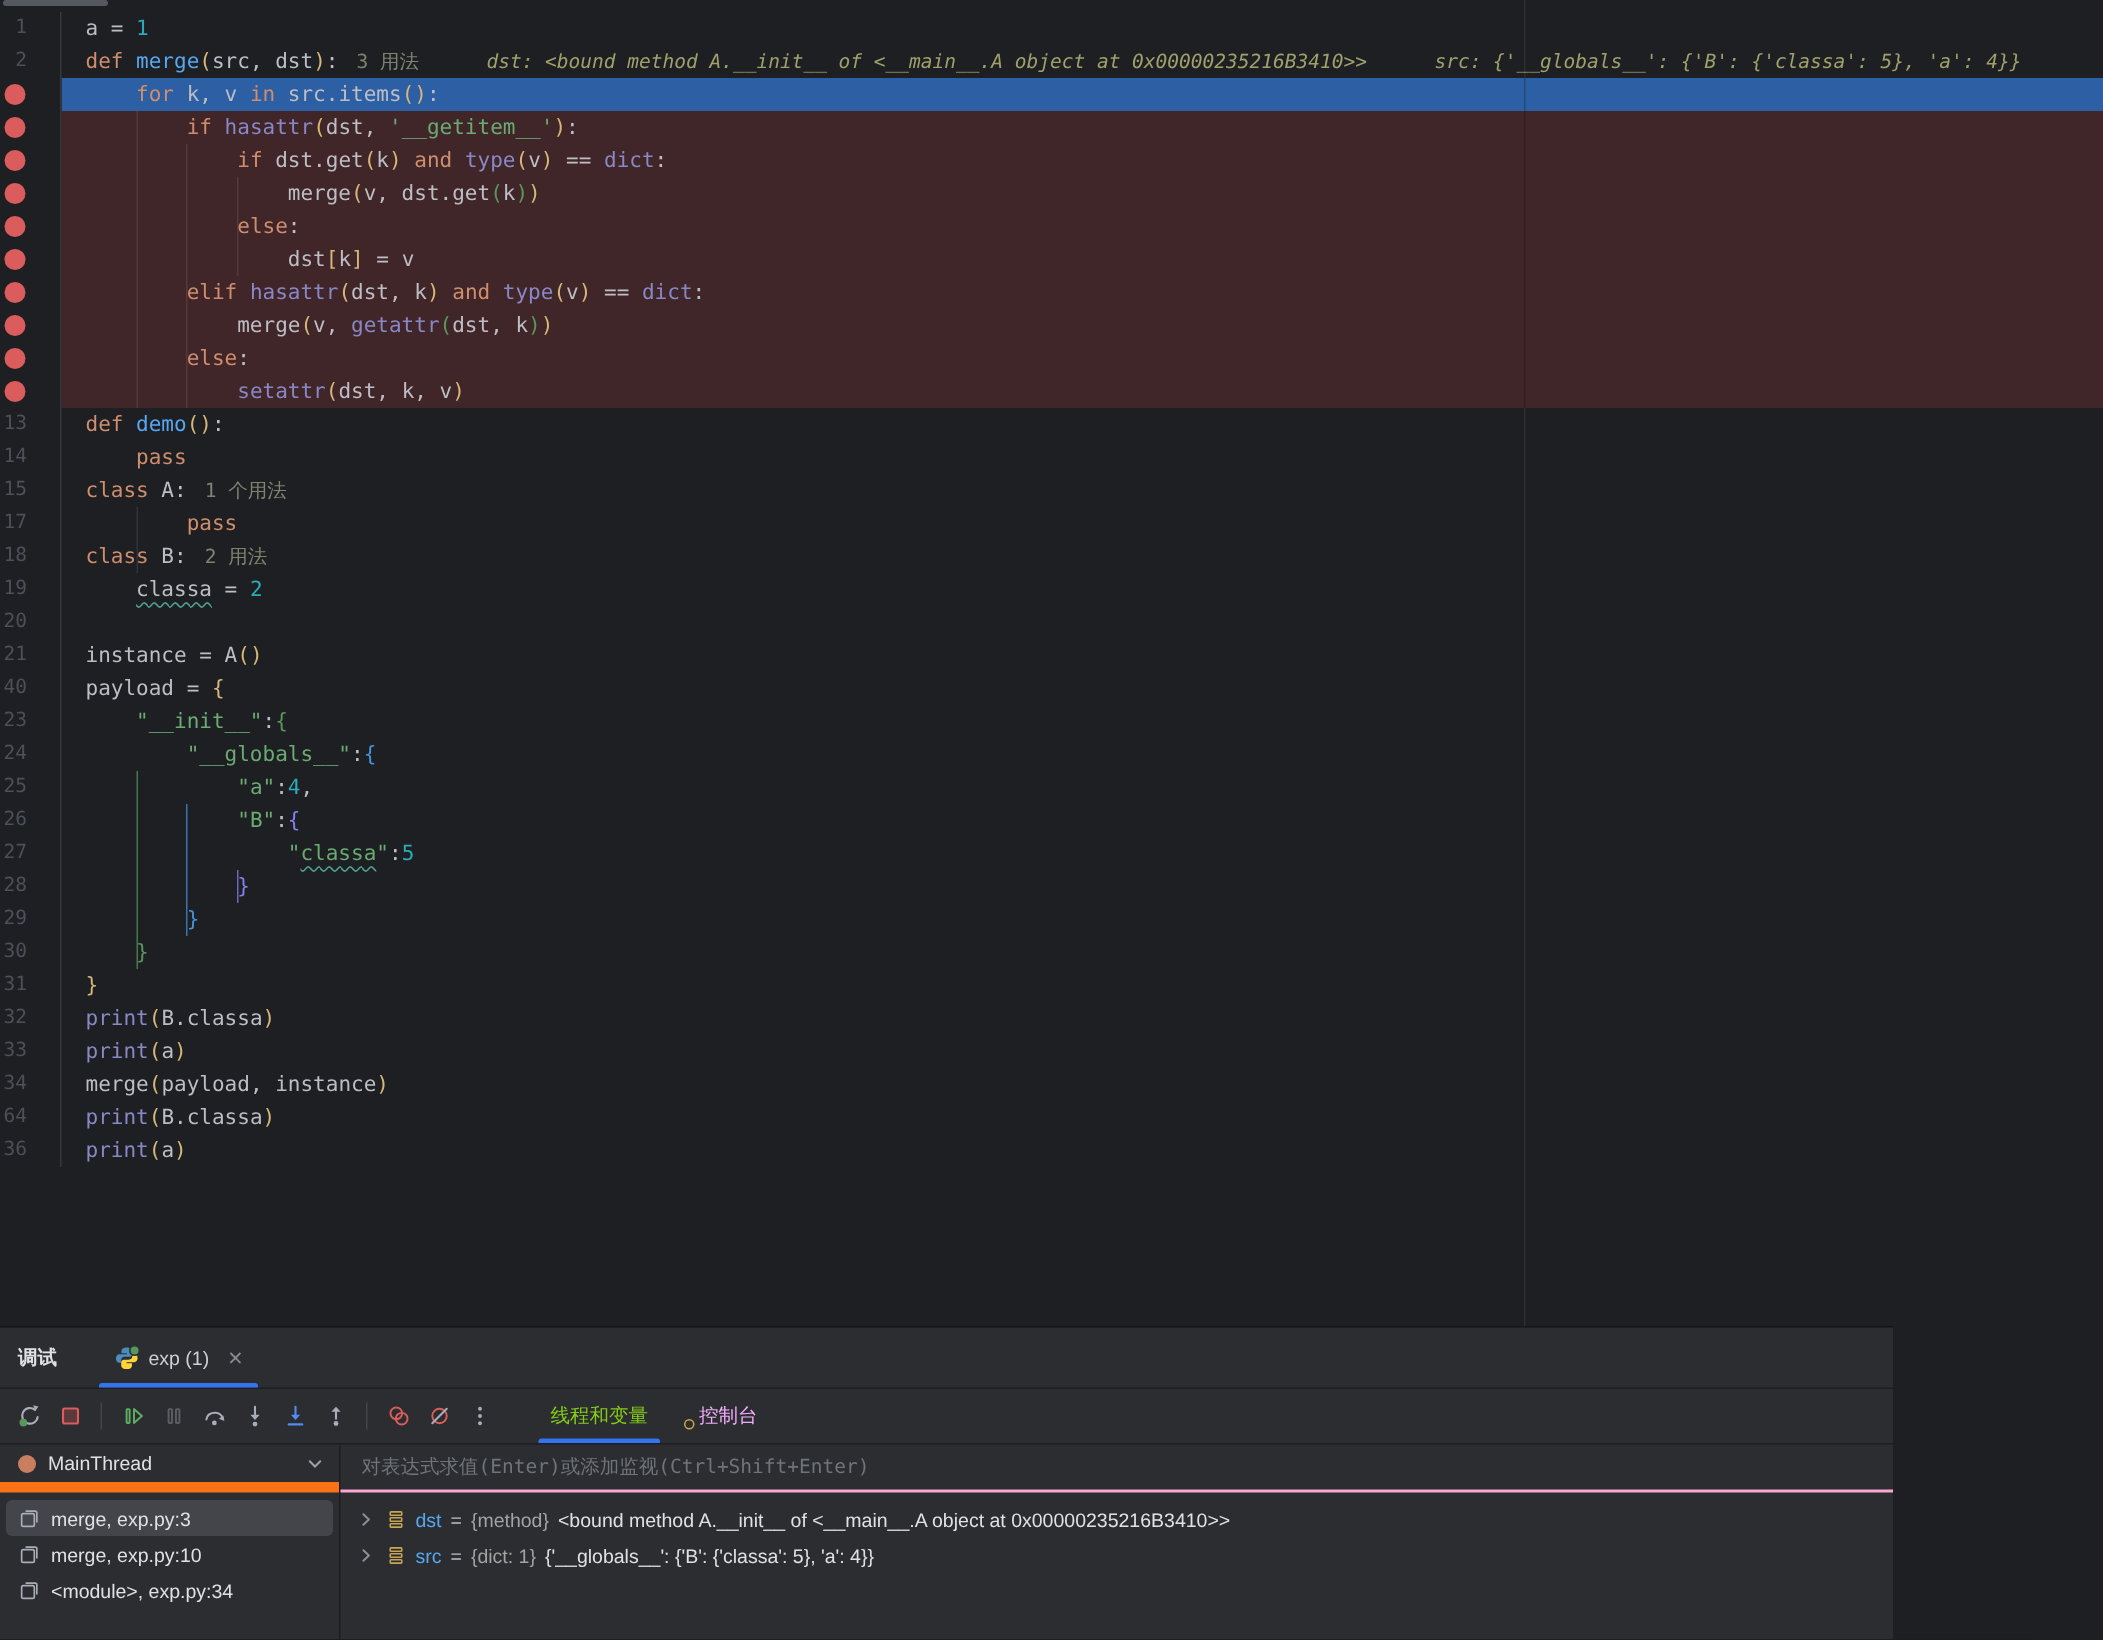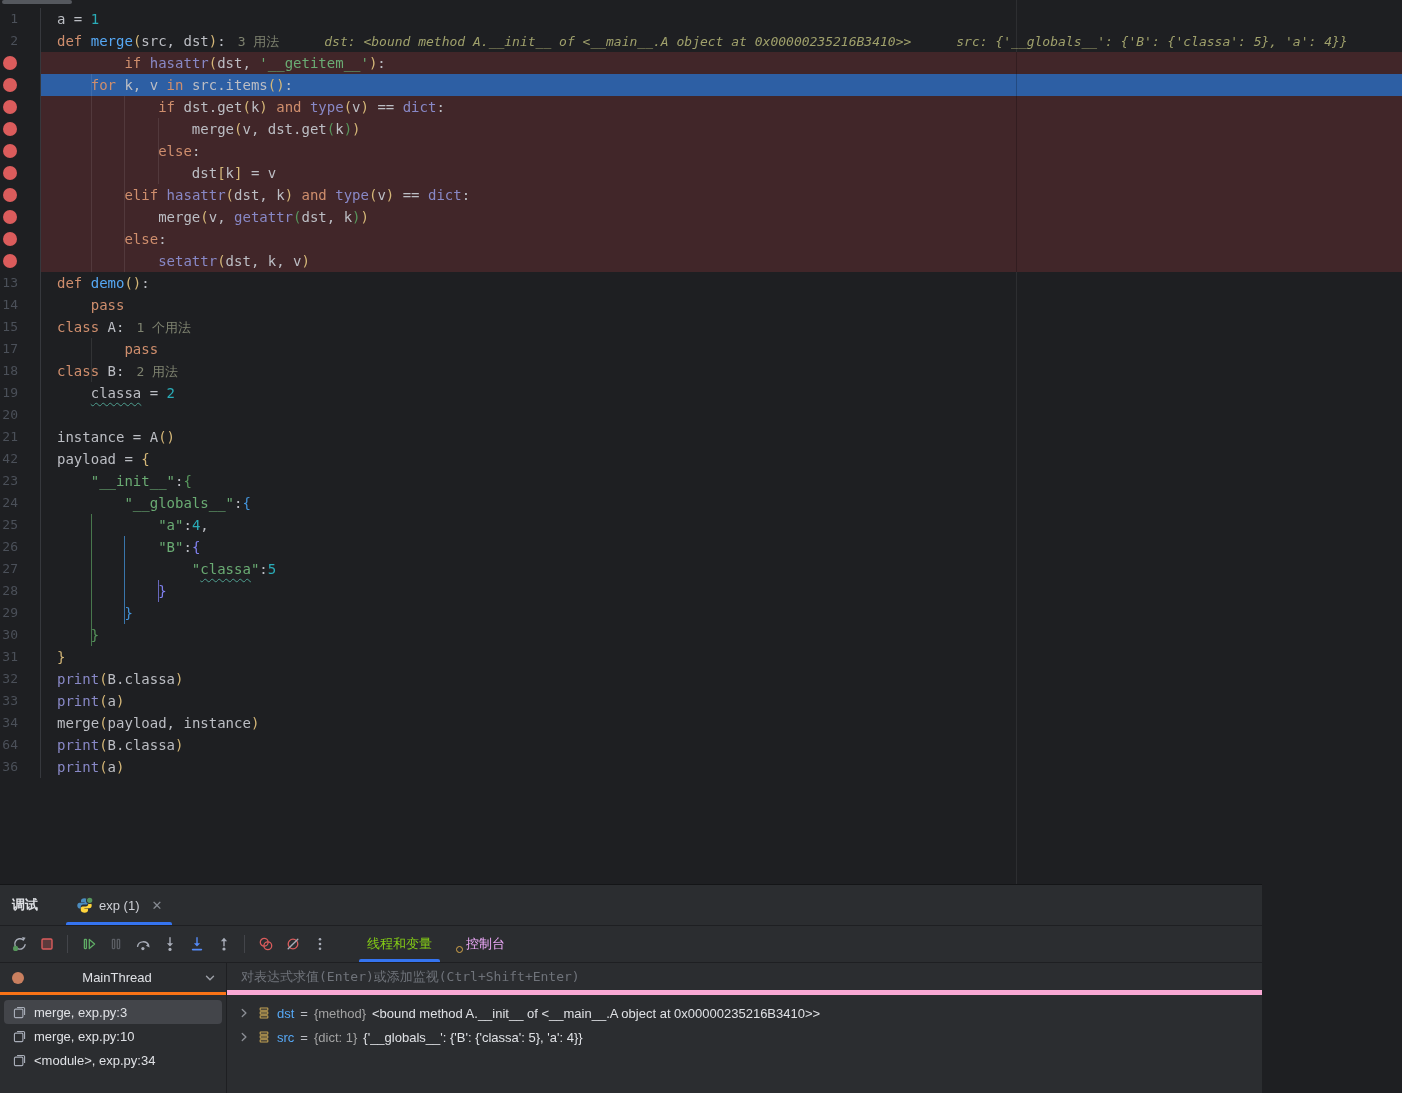--- a/index.html
+++ b/index.html
@@ -53,31 +53,31 @@
             padding:0 12px; color:#f0abfc; }
   .dp-tab.active { color:#84cc16; }
   .dp-tab.active .tab-underline { position:absolute; left:4px; right:4px; bottom:0;
             height:3px; background:#3574F0; border-radius:2px 2px 0 0; }
   .console-dot { width:7px; height:7px; border-radius:50%; border:1.5px solid #D5A54A;
                  align-self:flex-end; margin-bottom:9px; margin-right:-2px; }
   .dp-body { display:flex; height:131px; }
   .dp-left { width:227px; flex:none; border-right:1px solid #1E1F22; display:flex;
              flex-direction:column; }
   .thread-row { height:32px; display:flex; align-items:center; padding:0 8px 0 12px;
-                border-bottom:3px solid #f97316;text-align:center; }
+                border-bottom:7px solid #f97316; }
   .thread-dot { width:12px; height:12px; border-radius:50%; background:#C97F5F;
                 margin-right:8px; flex:none; }
   .thread-name { color:#DFE1E5; flex:1; }
   .frames { padding:5px 4px; overflow:hidden; }
   .frame-item { height:24px; display:flex; align-items:center; gap:7px; padding:0 8px;
                 border-radius:4px; color:#DFE1E5; }
   .frame-item.selected { background:#43454A; }
   .dp-right { flex:1; display:flex; flex-direction:column; }
   .watch-row { height:32px; display:flex; align-items:center;
-               border-bottom:5px solid #f9a8d4; }
+               border-bottom:2px solid #f9a8d4; }
   .watch-input { width:100%; background:transparent; border:none; outline:none;
                  color:#BCBEC4; padding-left:14px;
                  font-family:"DejaVu Sans Mono","Liberation Mono",monospace; font-size:13px; }
   .watch-input::placeholder { color:#6F737A; }
   .vars { padding:6px 0 0 10px; }
   .var-row { height:24px; display:flex; align-items:center; gap:6px; color:#BCBEC4; }
   .var-name { color:#56A8F5; }
   .var-type { color:#a3a3a3; }
   .var-value { color:#DFE1E5; }
   svg { display:block; }
@@ -94,32 +94,32 @@
             <span class="num">1</span>
           </div>
           <div class="body"><span class="t-d">a = </span><span class="t-num">1</span></div>
         </div>
         <div class="line">
           <div class="gutter">
             <span class="num">2</span>
           </div>
           <div class="body"><span class="t-kw">def </span><span class="t-fn">merge</span><span class="t-p1">(</span><span class="t-d">src, dst</span><span class="t-p1">)</span><span class="t-d">:</span><span class="usage-hint">3 用法</span><span class="dbg-hint" style="margin-left: 45px;">dst: &lt;bound method A.__init__ of &lt;__main__.A object at 0x00000235216B3410&gt;&gt;</span><span class="dbg-hint" style="margin-left: 45px;">src: {'__globals__': {'B': {'classa': 5}, 'a': 4}}</span></div>
         </div>
+        <div class="line exec">
+          <div class="gutter">
+            <span class="bp"></span>
+          </div>
+          <div class="body"><span class="t-d">    </span><span class="t-kw">for </span><span class="t-d">k, v </span><span class="t-kw">in</span><span class="t-d"> src.items</span><span class="t-p1">()</span><span class="t-d">:</span></div>
+        </div>
         <div class="line red">
           <div class="gutter">
             <span class="bp"></span>
           </div>
           <div class="body"><span class="t-d">        </span><span class="t-kw">if </span><span class="t-bi">hasattr</span><span class="t-p1">(</span><span class="t-d">dst, </span><span class="t-str">'__getitem__'</span><span class="t-p1">)</span><span class="t-d">:</span></div>
         </div>
-        <div class="line exec">
-          <div class="gutter">
-            <span class="bp"></span>
-          </div>
-          <div class="body"><span class="t-d">    </span><span class="t-kw">for </span><span class="t-d">k, v </span><span class="t-kw">in</span><span class="t-d"> src.items</span><span class="t-p1">()</span><span class="t-d">:</span></div>
-        </div>
         <div class="line red">
           <div class="gutter">
             <span class="bp"></span>
           </div>
           <div class="body"><span class="t-d">            </span><span class="t-kw">if </span><span class="t-d">dst.get</span><span class="t-p1">(</span><span class="t-d">k</span><span class="t-p1">)</span><span class="t-kw"> and </span><span class="t-bi">type</span><span class="t-p1">(</span><span class="t-d">v</span><span class="t-p1">)</span><span class="t-d"> == </span><span class="t-bi">dict</span><span class="t-d">:</span></div>
         </div>
         <div class="line red">
           <div class="gutter">
             <span class="bp"></span>
           </div>
@@ -204,21 +204,21 @@
           <div class="body"></div>
         </div>
         <div class="line">
           <div class="gutter">
             <span class="num">21</span>
           </div>
           <div class="body"><span class="t-d">instance = A</span><span class="t-p1">()</span></div>
         </div>
         <div class="line">
           <div class="gutter">
-            <span class="num">42</span>
+            <span class="num">40</span>
           </div>
           <div class="body"><span class="t-d">payload = </span><span class="t-p1">{</span></div>
         </div>
         <div class="line">
           <div class="gutter">
             <span class="num">23</span>
           </div>
           <div class="body"><span class="t-d">    </span><span class="t-str">"__init__"</span><span class="t-d">:</span><span class="t-p2">{</span></div>
         </div>
         <div class="line">

